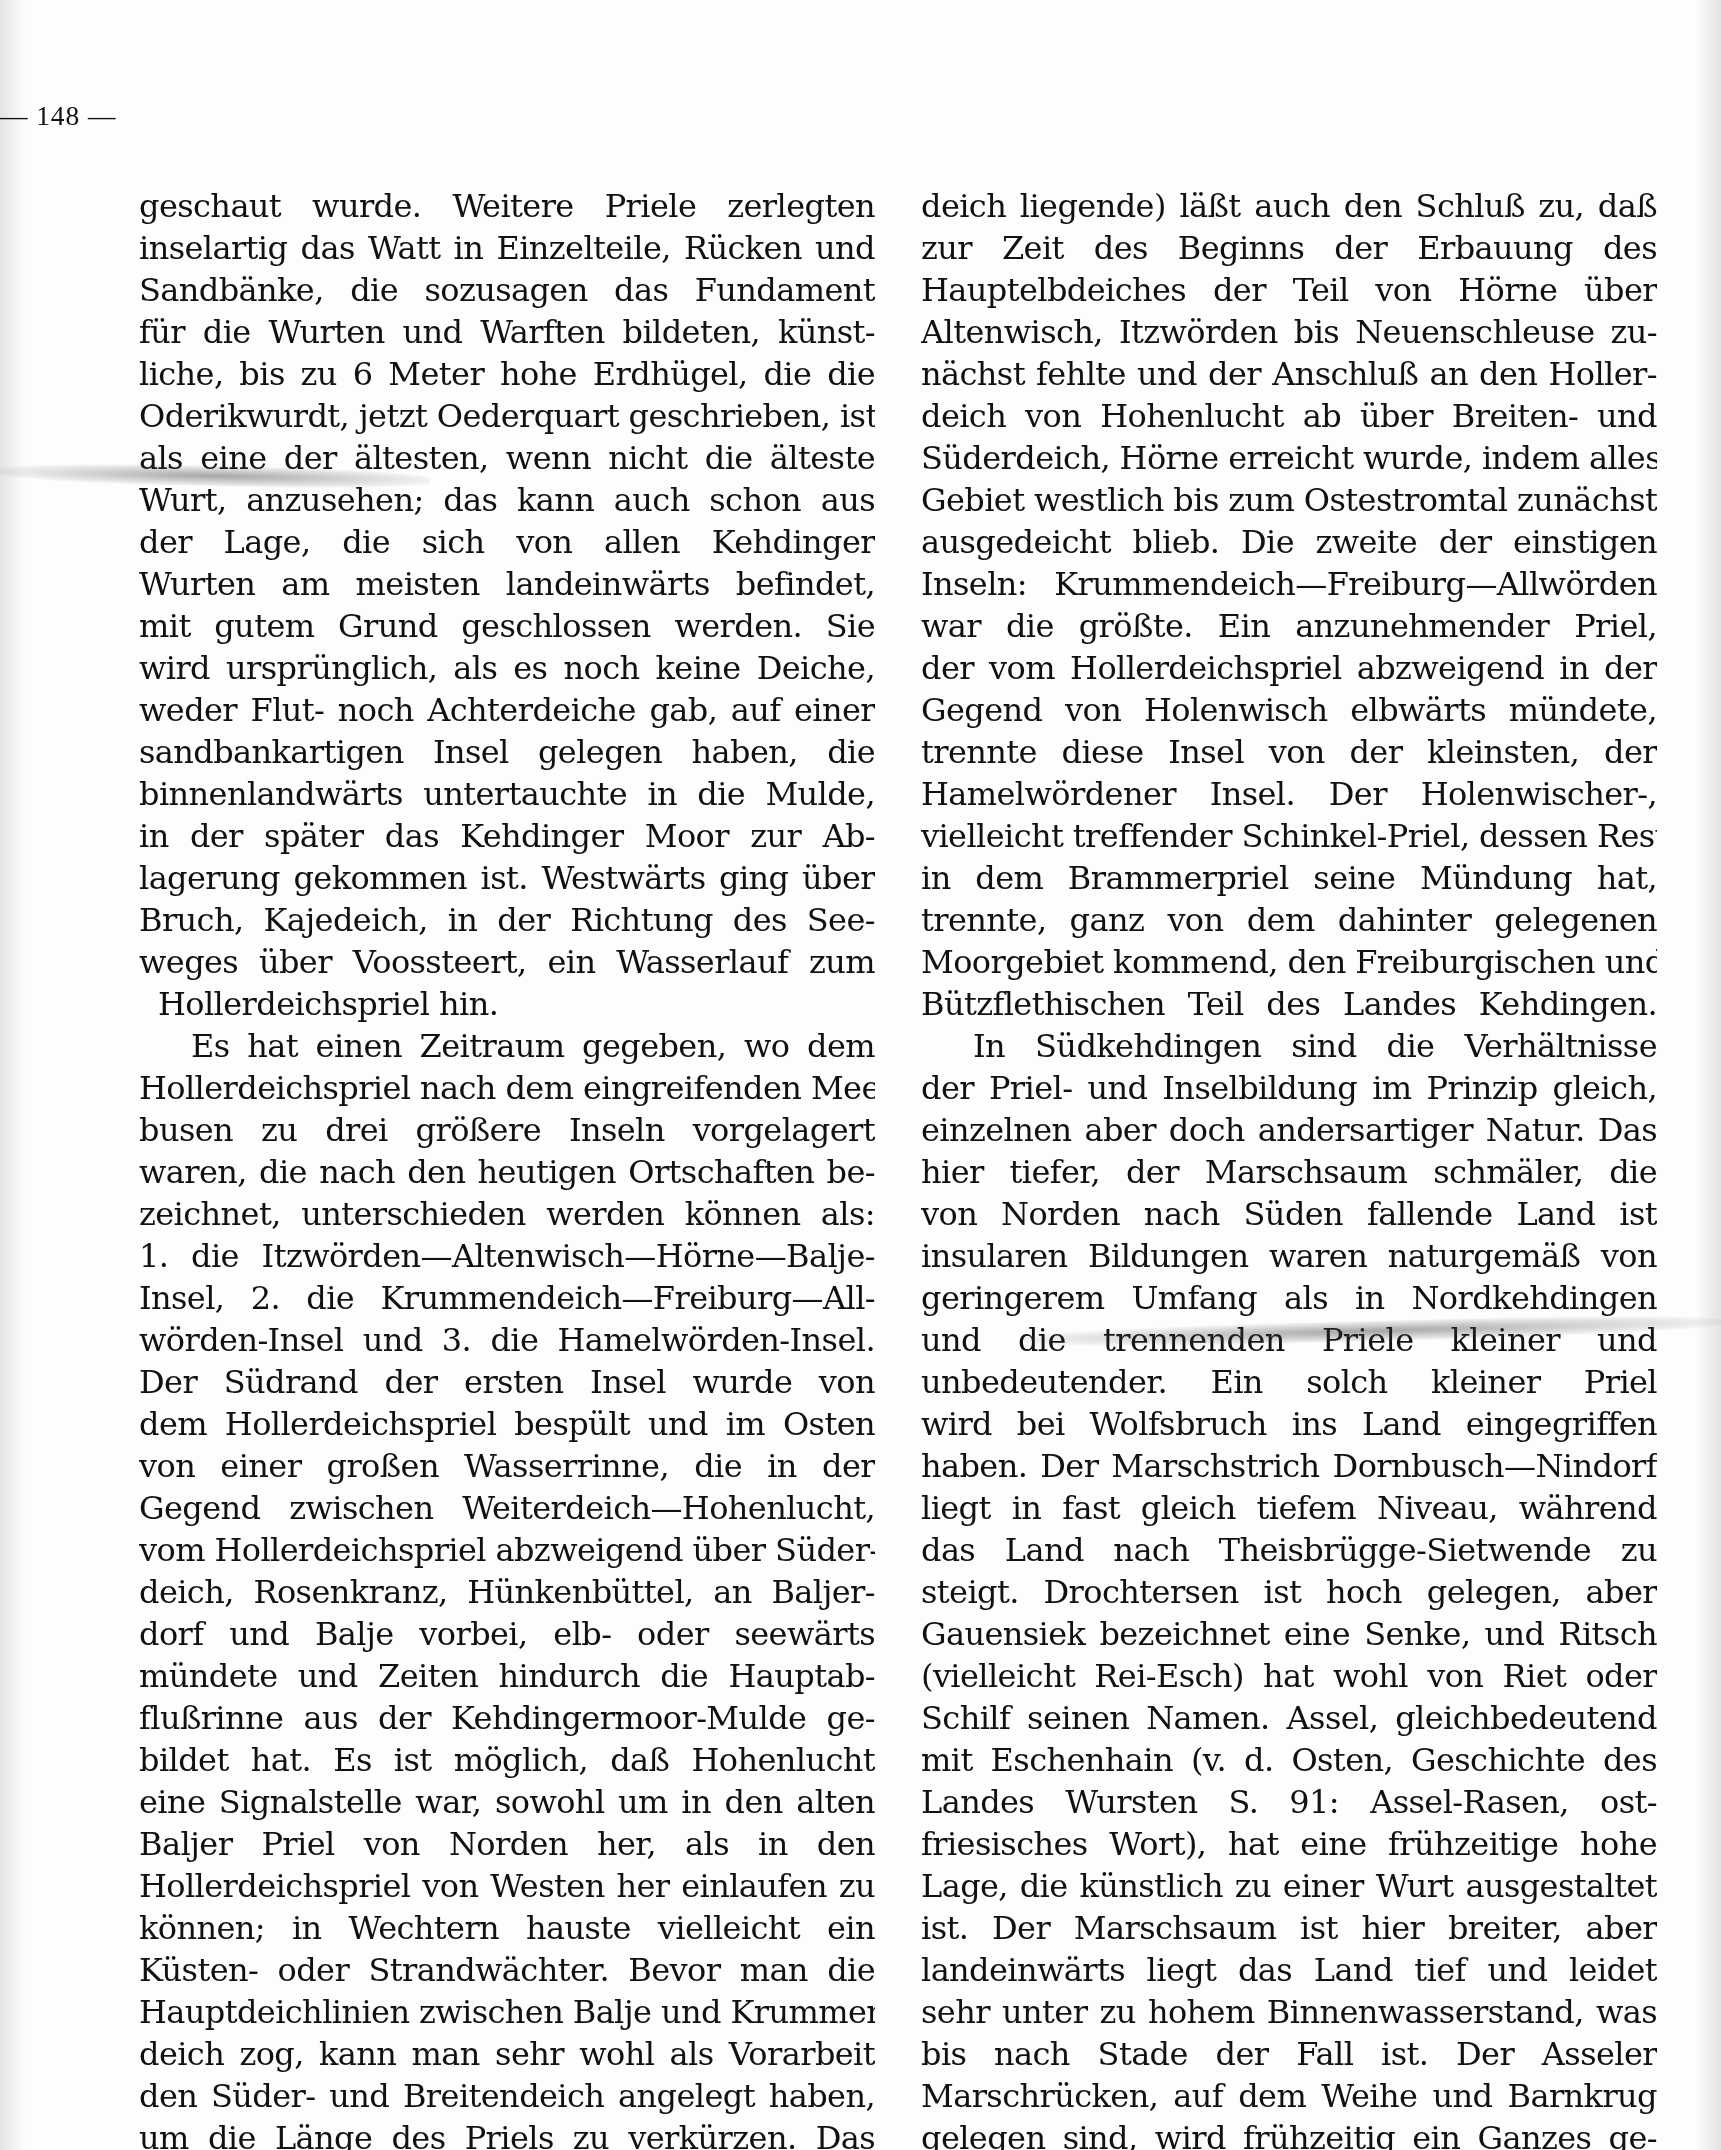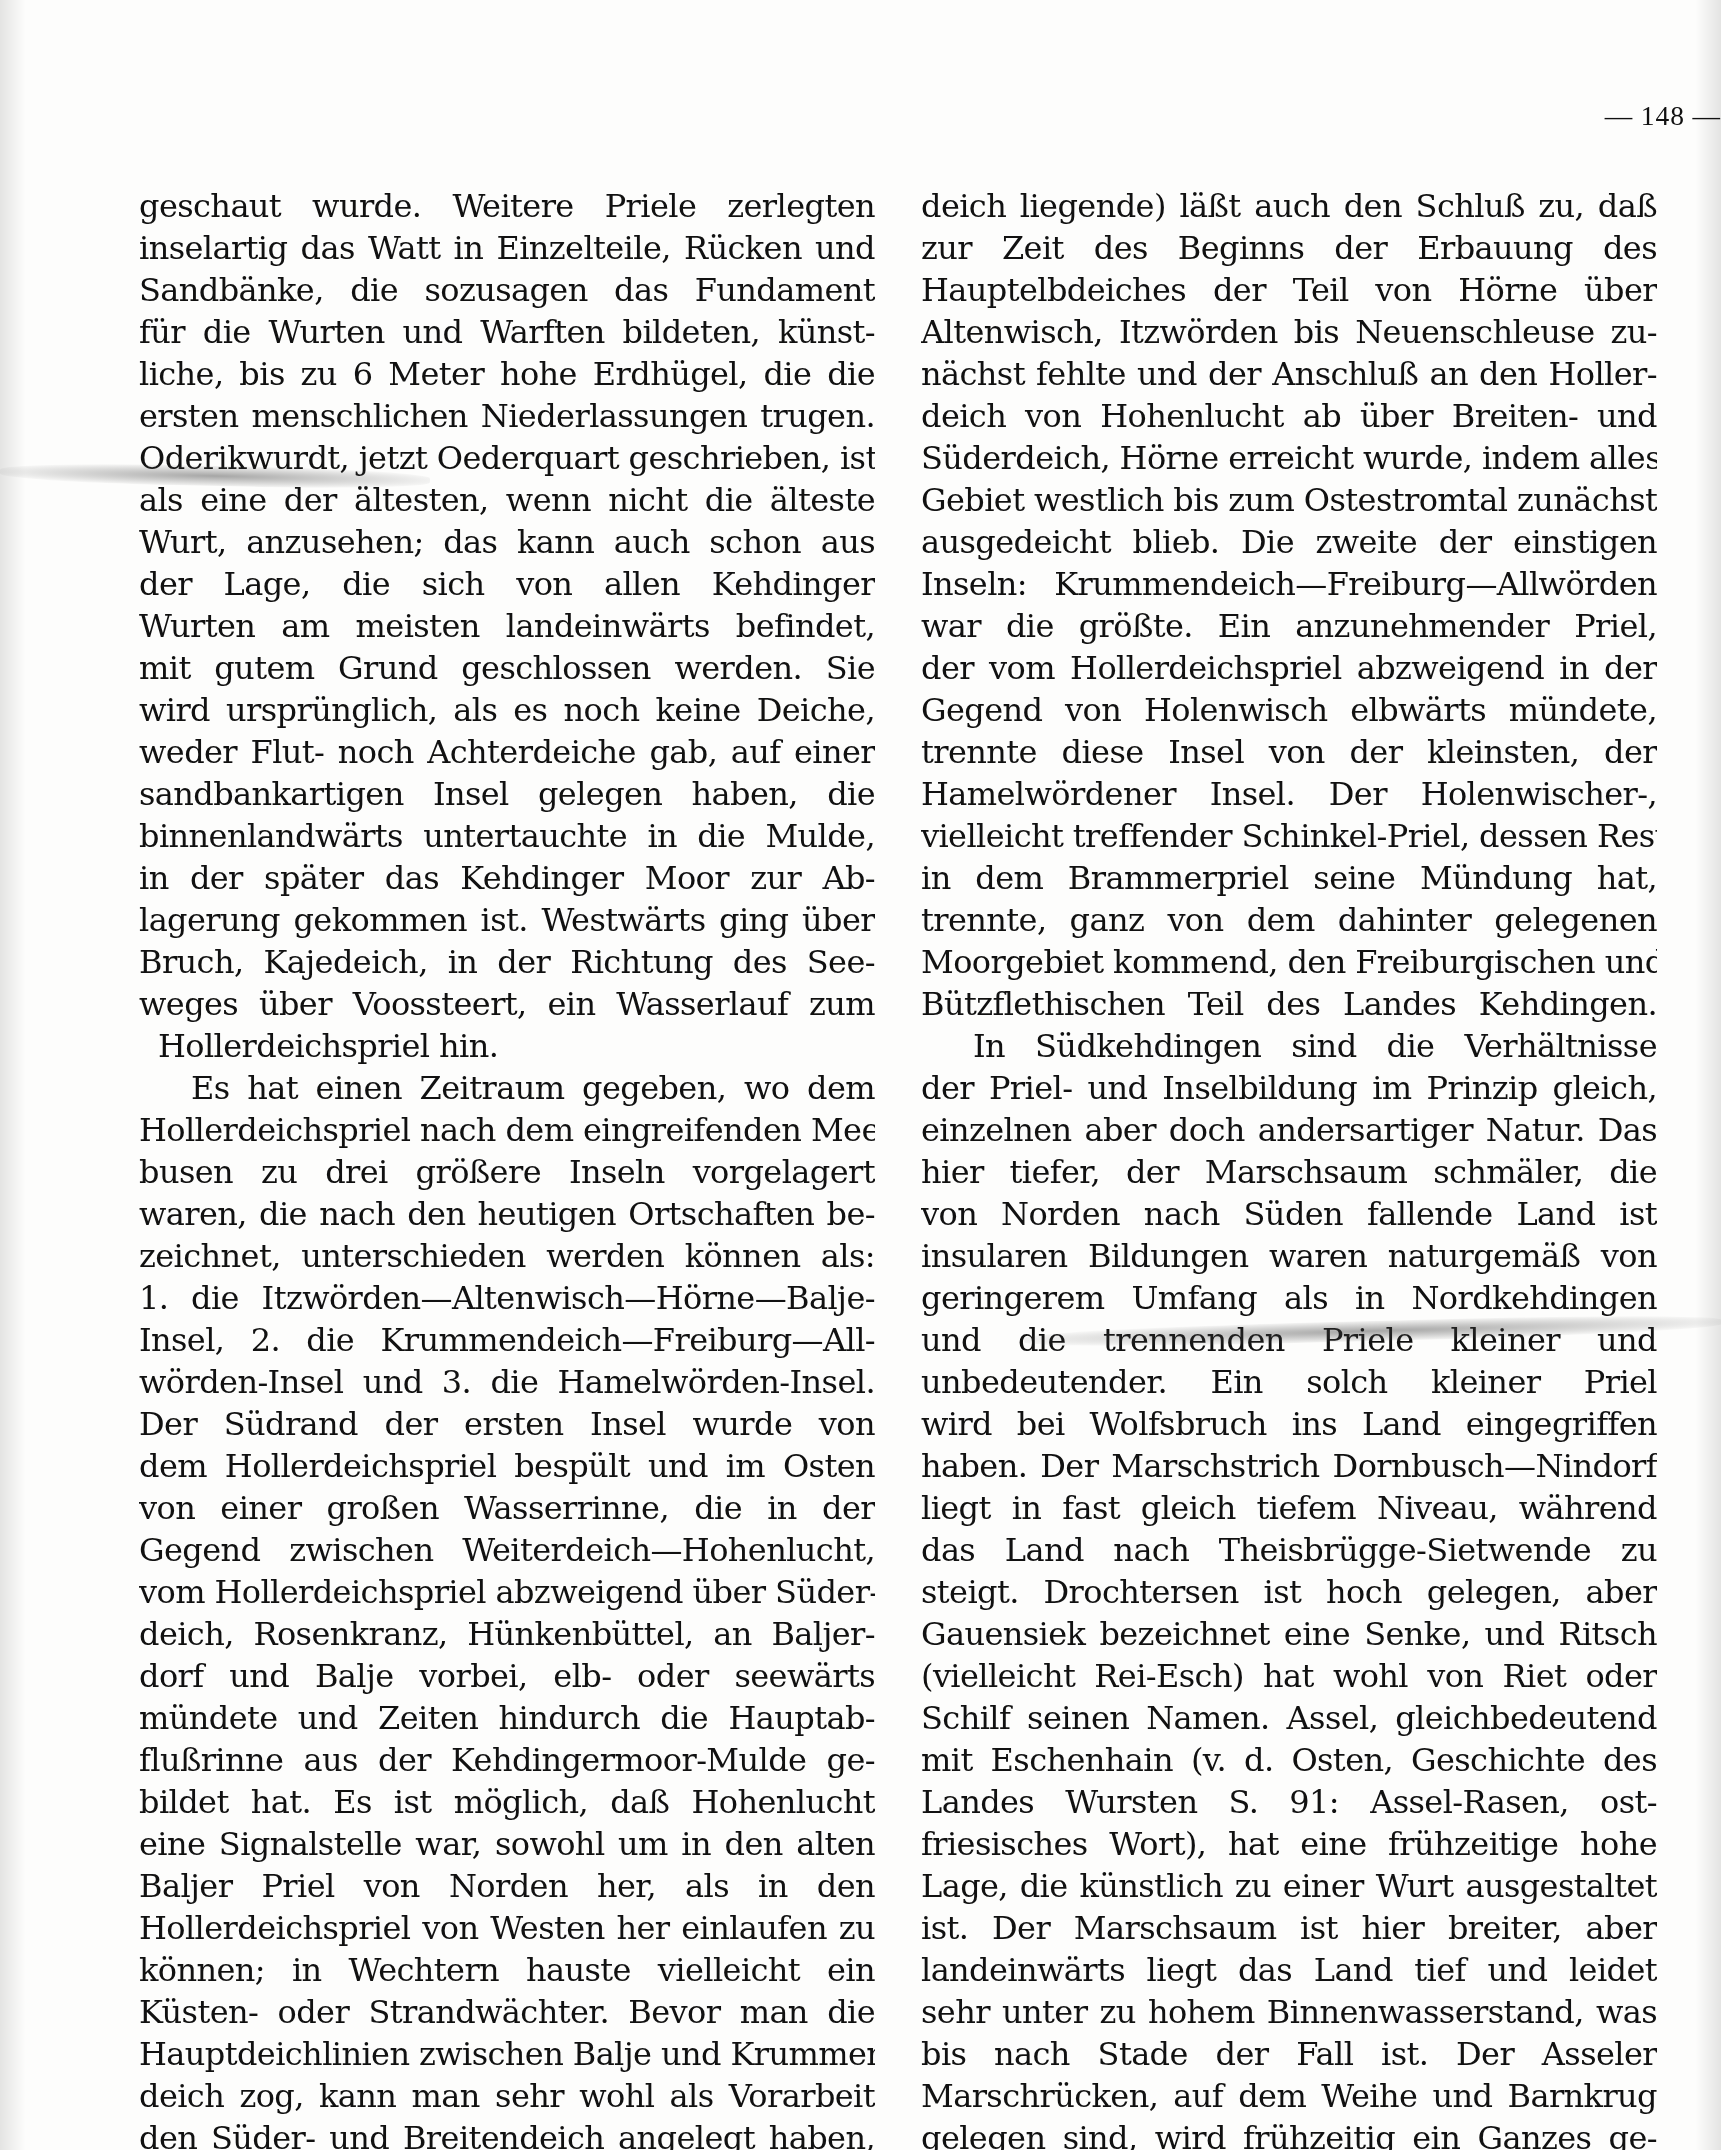--- a/index.html
+++ b/index.html
@@ -11,21 +11,21 @@
     position: absolute; left: 0; top: 0; width: 1721px; height: 2506px;
     background: #fdfdfc;
   }
   .edge-shade {
     position: absolute; top: 0; bottom: 0; width: 26px;
     background: linear-gradient(to right, rgba(0,0,0,0.10), rgba(0,0,0,0));
   }
   .edge-left { left: 0; }
   .edge-right { right: 0; transform: scaleX(-1); }
   .page-number {
-    position: absolute; left: 0; right: 0; top: 100px; text-align: right;
+    position: absolute; left: 0; right: 0; top: 100px; text-align: left;
     font-family: "Liberation Serif", serif; font-size: 27.5px; letter-spacing: 0.9px;
   }
   .column {
     position: absolute; top: 185px; width: 736px;
   }
   .col-left { left: 139px; }
   .col-right { left: 921px; }
   .line {
     display: block; height: 42px; line-height: 42px;
     font-family: "DejaVu Serif", serif; font-size: 32px;
@@ -50,21 +50,20 @@
   <div class="edge-shade edge-right"></div>
 
   <div class="page-number">— 148 —</div>
 
   <div class="column col-left" id="col-left">
       <span class="line">geschaut wurde. Weitere Priele zerlegten</span>
       <span class="line">inselartig das Watt in Einzelteile, Rücken und</span>
       <span class="line">Sandbänke, die sozusagen das Fundament</span>
       <span class="line">für die Wurten und Warften bildeten, künst-</span>
       <span class="line">liche, bis zu 6 Meter hohe Erdhügel, die die</span>
-      <span class="line">ersten menschlichen Niederlassungen trugen.</span>
       <span class="line">Oderikwurdt, jetzt Oederquart geschrieben, ist</span>
       <span class="line">als eine der ältesten, wenn nicht die älteste</span>
       <span class="line">Wurt, anzusehen; das kann auch schon aus</span>
       <span class="line">der Lage, die sich von allen Kehdinger</span>
       <span class="line">Wurten am meisten landeinwärts befindet,</span>
       <span class="line">mit gutem Grund geschlossen werden. Sie</span>
       <span class="line">wird ursprünglich, als es noch keine Deiche,</span>
       <span class="line">weder Flut- noch Achterdeiche gab, auf einer</span>
       <span class="line">sandbankartigen Insel gelegen haben, die</span>
       <span class="line">binnenlandwärts untertauchte in die Mulde,</span>

